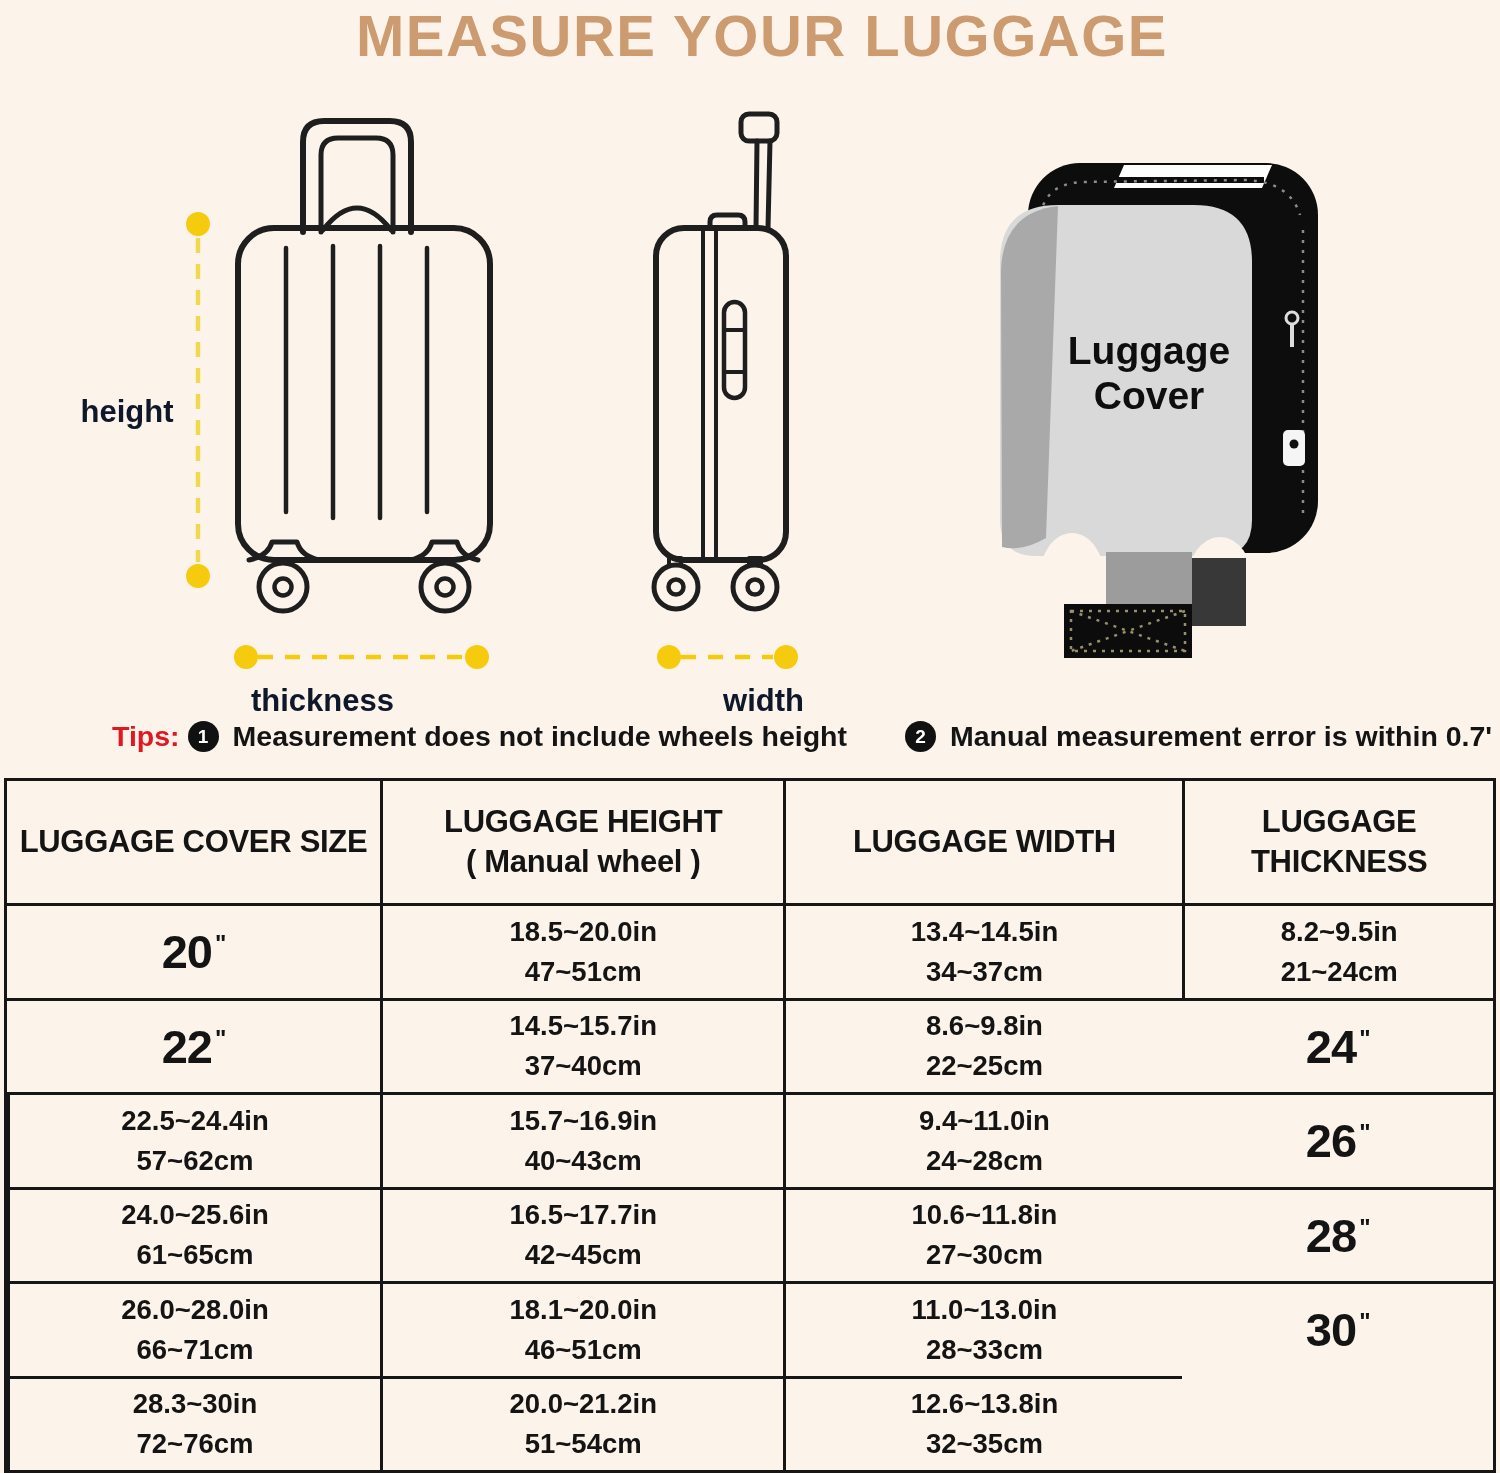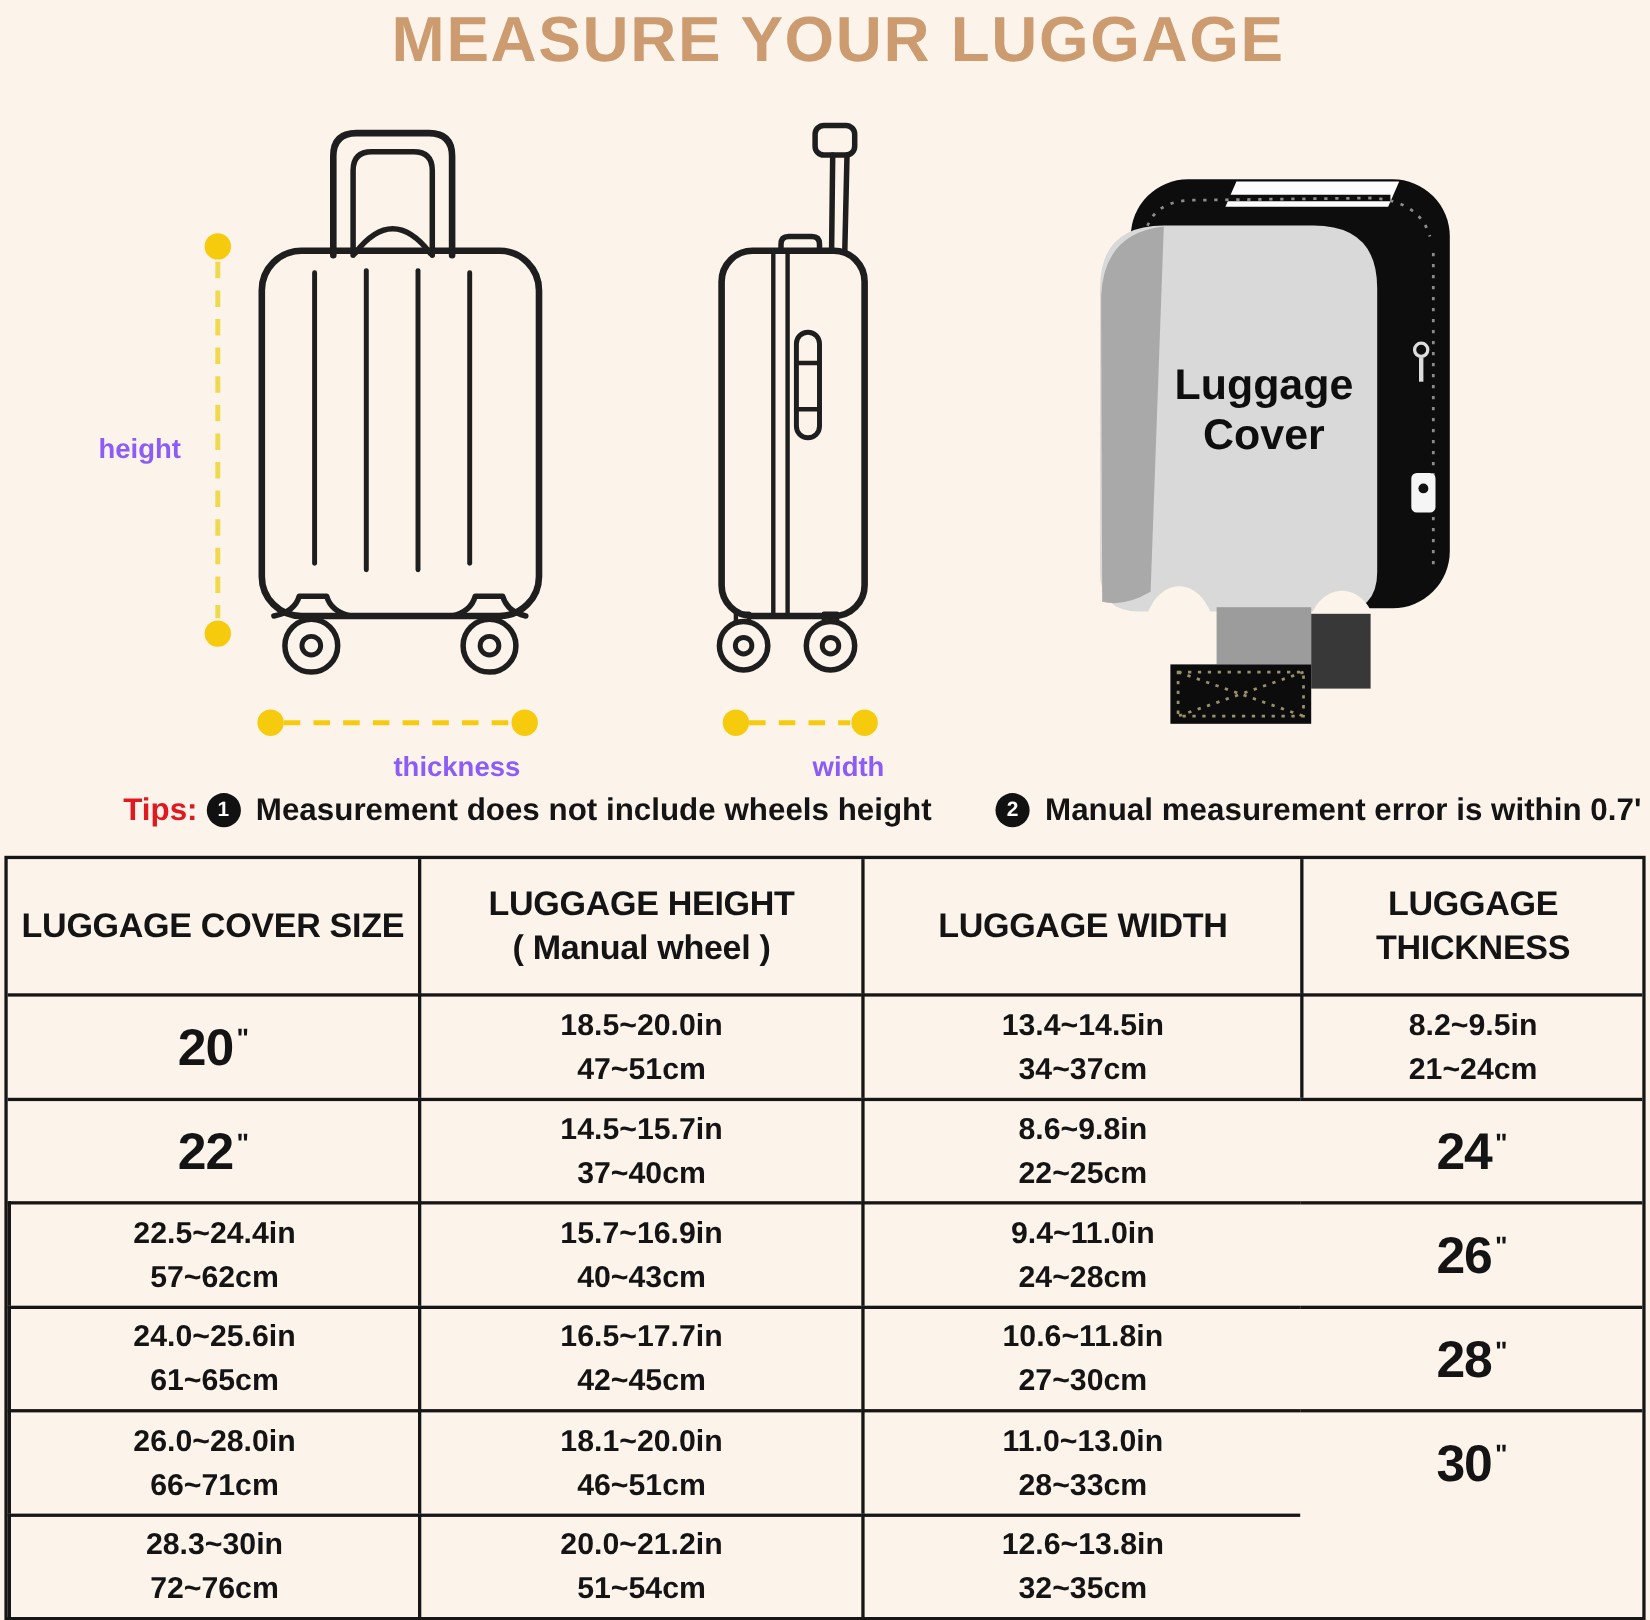--- a/index.html
+++ b/index.html
@@ -6,23 +6,23 @@
   body{
     width:1500px;height:1473px;position:relative;overflow:hidden;
     background:#FCF4EB;color:#141414;
     font-family:"Liberation Sans",sans-serif;
   }
   .title{
     position:absolute;top:2px;left:12px;width:100%;text-align:center;
     font-size:58px;font-weight:700;color:#CD9B70;letter-spacing:1.5px;
   }
   svg.diagrams{position:absolute;left:0;top:0;width:1500px;height:780px}
-  .lbl{position:absolute;font-weight:700;font-size:25px;color:#8b5cf6}
+  .lbl{position:absolute;font-weight:700;font-size:31px;color:#0f172a}
   #height-label{left:58px;top:394px;width:138px;text-align:center}
-  #thickness-label{left:251px;top:683px;width:222px;text-align:right}
+  #thickness-label{left:251px;top:683px;width:222px;text-align:left}
   #width-label{left:650px;top:683px;width:154px;text-align:right}
   #cover-label{
     left:1038px;top:328px;width:222px;text-align:center;
     font-size:39px;line-height:1.16;color:#0e0e0e;font-weight:700;position:absolute;
   }
   .tips{
     position:absolute;left:112px;top:720px;display:flex;align-items:center;
     font-size:28.5px;font-weight:700;white-space:nowrap;
   }
   .tips .prefix{color:#E01920;margin-right:8px}

